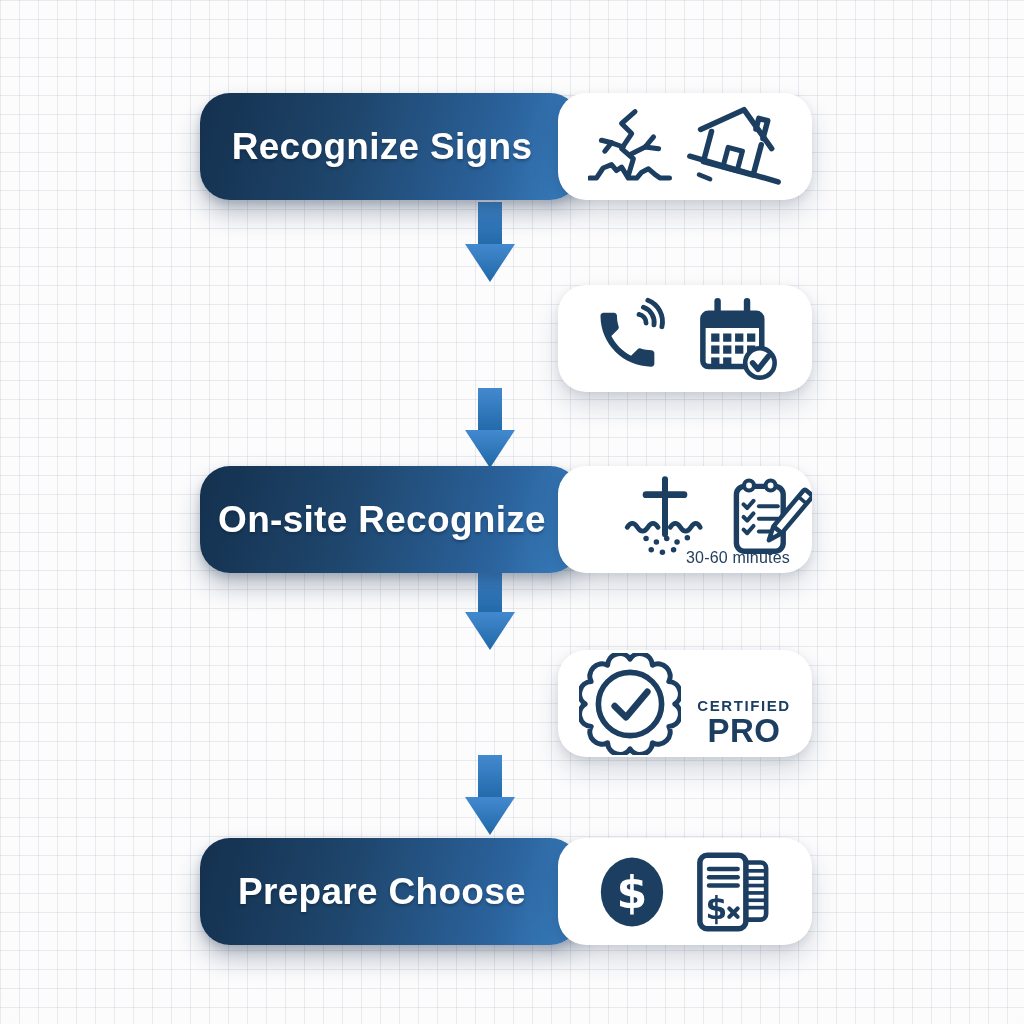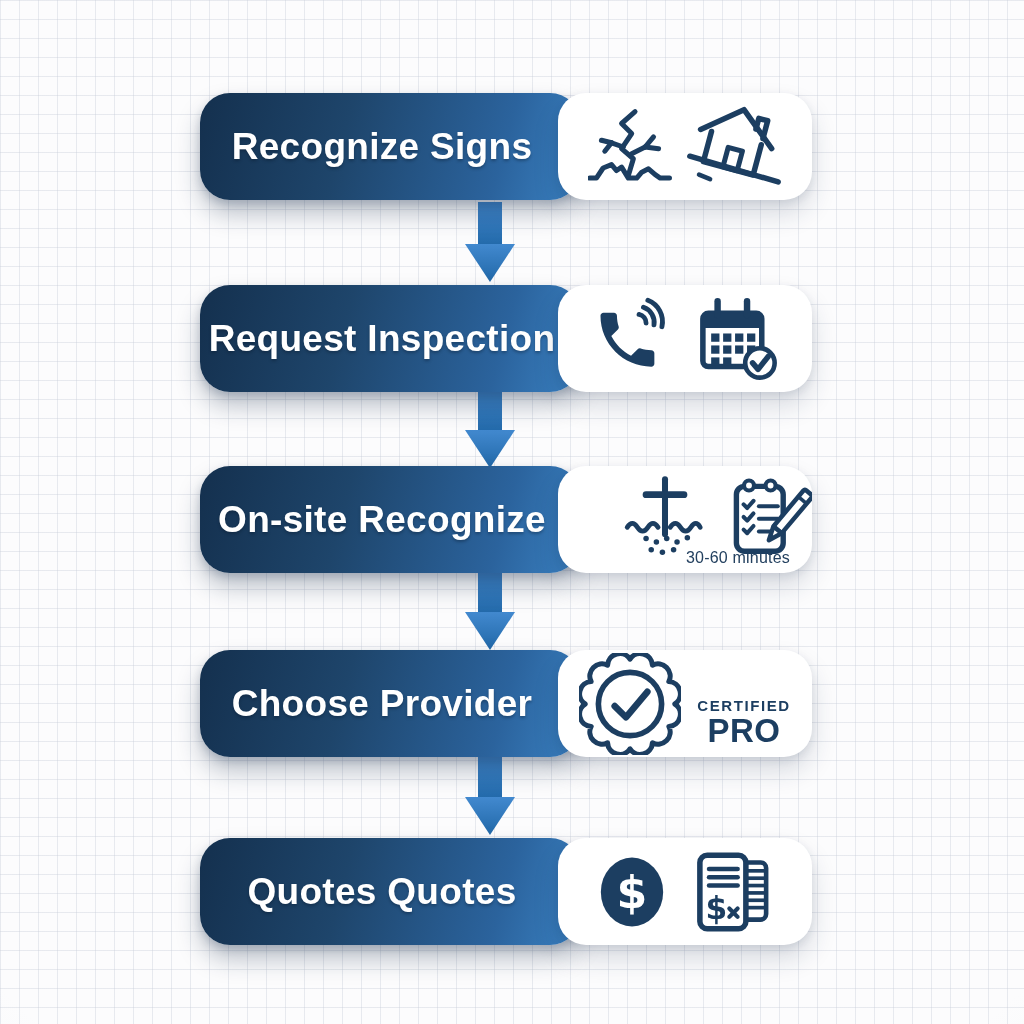--- a/index.html
+++ b/index.html
@@ -103,23 +103,20 @@
   </div>
 
   <div class="arrow" style="top:202px">
     <svg width="54" height="80" viewBox="0 0 54 80">
       <rect x="15" y="0" width="24" height="46" fill="url(#arrowGrad)"></rect>
       <polygon points="2,42 52,42 27,80" fill="url(#arrowGrad)"></polygon>
     </svg>
   </div>
 
   <div class="step" style="top:285px">
-    <div class="pill">
-      <span class="label">Request Inspection</span>
-    </div>
     <div class="card">
       <svg width="88" height="88" viewBox="0 0 100 100">
         <g transform="translate(4,10) scale(3.4)" fill="#1c3e61">
           <path d="M6.62 10.79c1.44 2.83 3.76 5.14 6.59 6.59l2.2-2.21c.27-.27.67-.36 1.02-.24 1.12.37 2.33.57 3.57.57.55 0 1 .45 1 1V20c0 .55-.45 1-1 1-9.39 0-17-7.61-17-17 0-.55.45-1 1-1h3.5c.55 0 1 .45 1 1 0 1.25.2 2.45.57 3.57.11.35.03.74-.25 1.02l-2.2 2.2z"></path>
         </g>
         <g fill="none" stroke="#1c3e61" stroke-width="5.5" stroke-linecap="round">
           <path d="M58 22 A10 10 0 0 1 66 32"></path>
           <path d="M63 14 A18 18 0 0 1 75 34"></path>
           <path d="M68 6 A26 26 0 0 1 84 36"></path>
         </g>
@@ -202,23 +199,20 @@
   </div>
 
   <div class="arrow" style="top:570px">
     <svg width="54" height="80" viewBox="0 0 54 80">
       <rect x="15" y="0" width="24" height="46" fill="url(#arrowGrad)"></rect>
       <polygon points="2,42 52,42 27,80" fill="url(#arrowGrad)"></polygon>
     </svg>
   </div>
 
   <div class="step" style="top:650px">
-    <div class="pill">
-      <span class="label">Choose Provider</span>
-    </div>
     <div class="card">
       <svg width="102" height="102" viewBox="0 0 100 100">
         <g fill="none" stroke="#1c3e61" stroke-linecap="round" stroke-linejoin="round">
           <path stroke-width="5" d="M94 50 A12 12 0 0 1 88.1 72 A12 12 0 0 1 72 88.1 A12 12 0 0 1 50 94 A12 12 0 0 1 28 88.1 A12 12 0 0 1 11.9 72 A12 12 0 0 1 6 50 A12 12 0 0 1 11.9 28 A12 12 0 0 1 28 11.9 A12 12 0 0 1 50 6 A12 12 0 0 1 72 11.9 A12 12 0 0 1 88.1 28 A12 12 0 0 1 94 50 Z"></path>
           <circle cx="50" cy="50" r="31" stroke-width="5.5"></circle>
           <path d="M35 52 L46 63 L67 38" stroke-width="6.5"></path>
         </g>
       </svg>
       <div class="badge-text">
         <span class="badge-line1">CERTIFIED</span>
@@ -229,21 +223,21 @@
 
   <div class="arrow" style="top:755px">
     <svg width="54" height="80" viewBox="0 0 54 80">
       <rect x="15" y="0" width="24" height="46" fill="url(#arrowGrad)"></rect>
       <polygon points="2,42 52,42 27,80" fill="url(#arrowGrad)"></polygon>
     </svg>
   </div>
 
   <div class="step" style="top:838px">
     <div class="pill">
-      <span class="label">Quotes Quotes</span>
+      <span class="label">Prepare Choose</span>
     </div>
     <div class="card">
       <svg width="82" height="88" viewBox="0 0 100 100">
         <ellipse cx="50" cy="50" rx="38" ry="42" fill="#1c3e61"></ellipse>
         <text x="50" y="69" text-anchor="middle" font-family="DejaVu Sans, Liberation Sans, sans-serif" font-size="54" font-weight="bold" fill="#ffffff">$</text>
       </svg>
       <svg width="92" height="92" viewBox="0 0 100 100">
         <rect x="58" y="18" width="28" height="62" rx="6" fill="#ffffff" stroke="#1c3e61" stroke-width="5"></rect>
         <g stroke="#1c3e61" stroke-width="4">
           <path d="M60 27 H84"></path>

